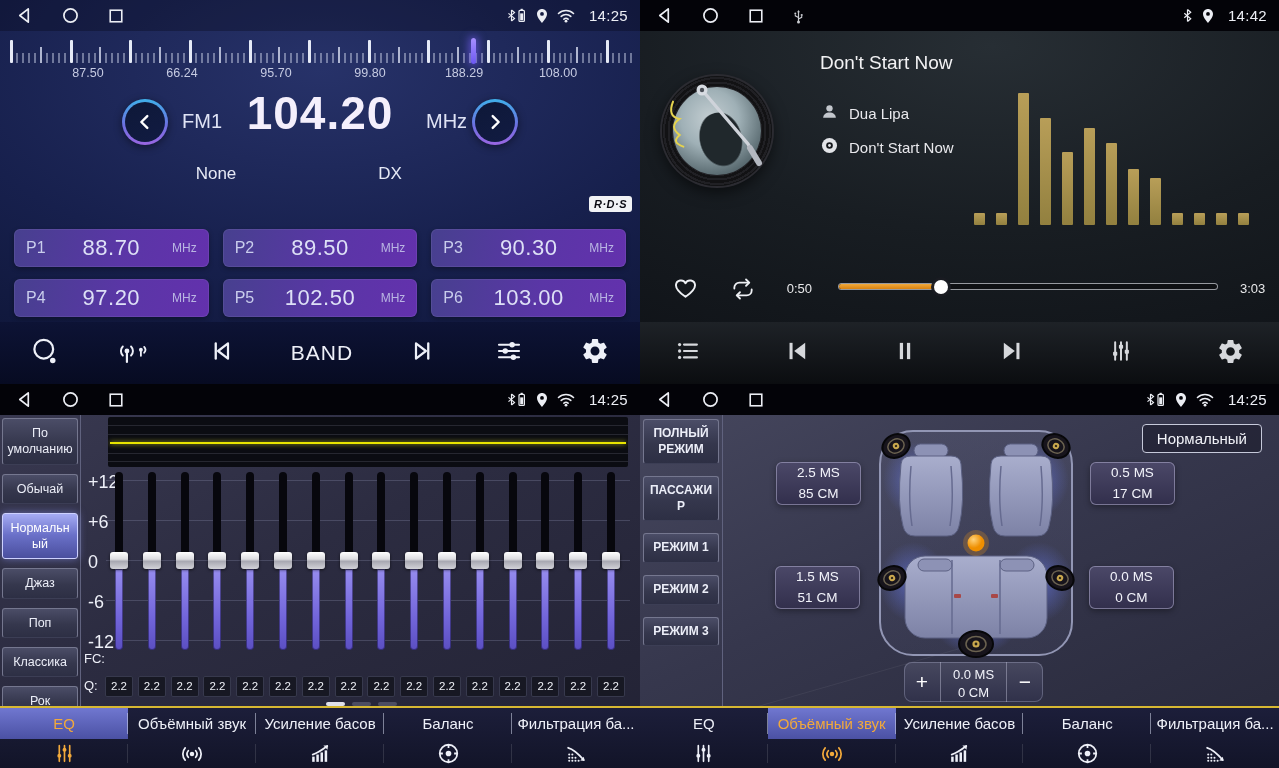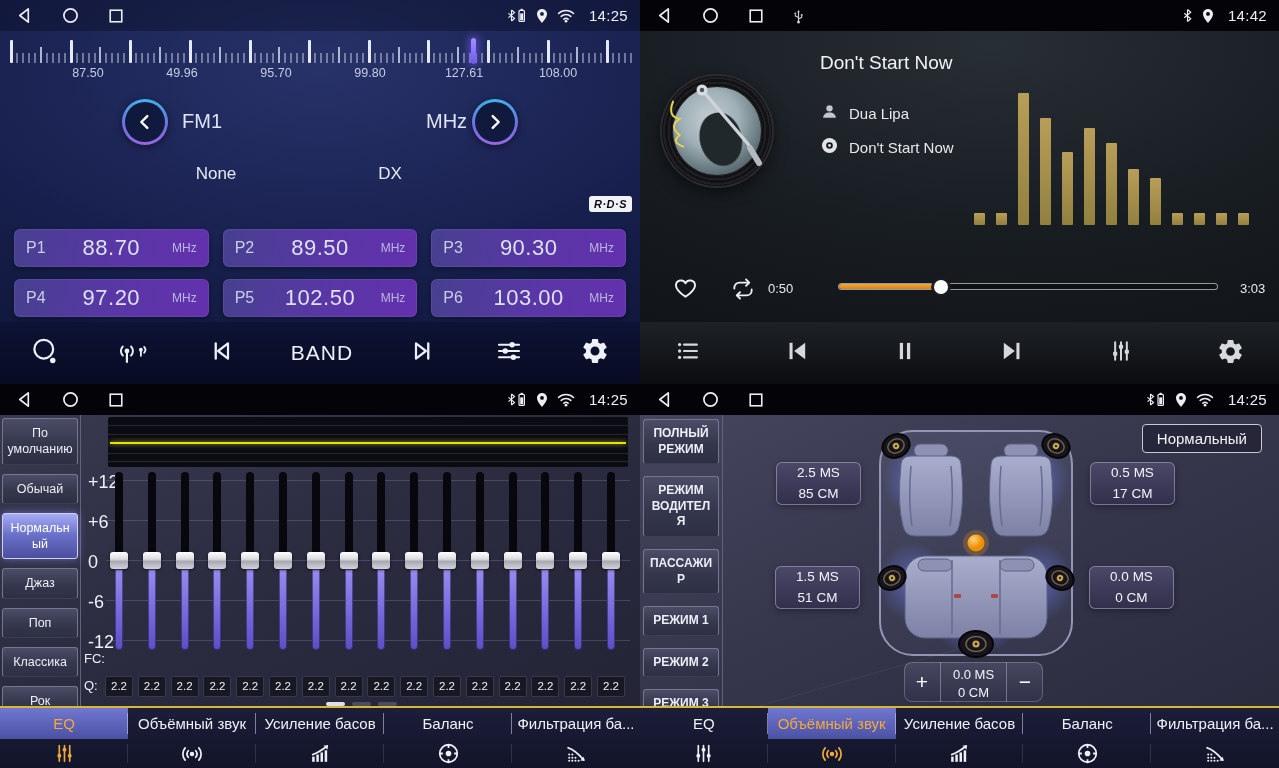--- a/index.html
+++ b/index.html
@@ -308,32 +308,33 @@
           <div class="ftick" style="left: 590.2px;"></div>
           <div class="ftick major" style="left: 596.2px;"></div>
           <div class="ftick" style="left: 602.1px;"></div>
           <div class="ftick" style="left: 608.1px;"></div>
           <div class="ftick" style="left: 614px;"></div>
           <div class="ftick" style="left: 620px;"></div>
           <div class="find" style="left: 460.9px;"></div>
         </div>
     </div>
     <span class="flab" style="left:88px">87.50</span>
-    <span class="flab" style="left:182px">49.96</span>
+    <span class="flab" style="left:182px">66.24</span>
     <span class="flab" style="left:276px">95.70</span>
     <span class="flab" style="left:370px">99.80</span>
-    <span class="flab" style="left:464px">127.61</span>
+    <span class="flab" style="left:464px">188.29</span>
     <span class="flab" style="left:558px">108.00</span>
 
     <button class="roundbtn" style="left:122px; top:99px;">
       <svg width="22" height="22" viewBox="0 0 24 24">
           <path d="M14.5 5.5 L8 12 L14.5 18.5" fill="none" stroke="#fff" stroke-width="2.6" stroke-linecap="round" stroke-linejoin="round"></path>
         </svg>
     </button>
     <span class="bandlab">FM1</span>
+    <span class="freqbig">104.20</span>
     <span class="unitlab">MHz</span>
     <button class="roundbtn" style="left:472px; top:99px;">
       <svg width="22" height="22" viewBox="0 0 24 24">
           <path d="M9.5 5.5 L16 12 L9.5 18.5" fill="none" stroke="#fff" stroke-width="2.6" stroke-linecap="round" stroke-linejoin="round"></path>
         </svg>
     </button>
     <span class="sublab" style="left:216px">None</span>
     <span class="sublab" style="left:390px">DX</span>
     <span class="rds">R·D·S</span>
 
@@ -497,21 +498,21 @@
 
     <span class="heart" style="left:32px; top:274px"><svg width="27" height="27" viewBox="0 0 24 24">
           <path d="M12 20.3 C7.2 16.9 3.5 13.6 3.5 9.9 a4.5 4.5 0 0 1 8.5 -1.7 a4.5 4.5 0 0 1 8.5 1.7 c0 3.7 -3.7 7 -8.5 10.4 z" fill="none" stroke="currentColor" stroke-width="1.7" stroke-linejoin="round"></path>
         </svg></span>
     <span class="repeat" style="left:90px; top:276px"><svg width="26" height="26" viewBox="0 0 24 24">
           <path d="M4 11.5 v-0.8 a4.6 4.6 0 0 1 4.6 -4.6 h8.6" fill="none" stroke="currentColor" stroke-width="1.7" stroke-linecap="round"></path>
           <path d="M14.8 3.2 L17.8 6.1 L14.8 9" fill="none" stroke="currentColor" stroke-width="1.7" stroke-linecap="round" stroke-linejoin="round"></path>
           <path d="M20 12.5 v0.8 a4.6 4.6 0 0 1 -4.6 4.6 H6.8" fill="none" stroke="currentColor" stroke-width="1.7" stroke-linecap="round"></path>
           <path d="M9.2 15 L6.2 17.9 L9.2 20.8" fill="none" stroke="currentColor" stroke-width="1.7" stroke-linecap="round" stroke-linejoin="round"></path>
         </svg></span>
-    <span class="ptime" style="left:128px; top:281px; width:44px; text-align:left">0:50</span>
+    <span class="ptime" style="left:128px; top:281px; width:44px; text-align:right">0:50</span>
     <div class="ptrack">
       <div class="pfill" style="width: 27%;"></div>
       <div class="pthumb" style="left: 27%;"></div>
     </div>
     <span class="ptime" style="left:600px; top:281px">3:03</span>
 
     <div class="ptoolbar">
       <span><svg width="28" height="28" viewBox="0 0 24 24">
             <circle cx="4.8" cy="6.5" r="1.4" fill="currentColor"></circle>
             <circle cx="4.8" cy="12" r="1.4" fill="currentColor"></circle>
@@ -826,21 +827,20 @@
           </span>
         <span class="sbtime">14:25</span>
       </div>
     </div>
 
     <div class="persp" style="left:90px; top:330px; width:260px; transform:rotate(-16deg)"></div>
     <div class="persp" style="left:380px; top:368px; width:260px; transform:rotate(14deg)"></div>
 
     <div class="sur-sidebar">
       <div class="sidebtn">ПОЛНЫЙ РЕЖИМ</div>
-      <div class="sidebtn">РЕЖИМ ВОДИТЕЛЯ</div>
       <div class="sidebtn">ПАССАЖИР</div>
       <div class="sidebtn">РЕЖИМ 1</div>
       <div class="sidebtn">РЕЖИМ 2</div>
       <div class="sidebtn">РЕЖИМ 3</div>
     </div>
 
     <button class="normbtn">Нормальный</button>
 
     <div class="dbox" style="left:136px; top:78px">
       <span>2.5 MS</span>

